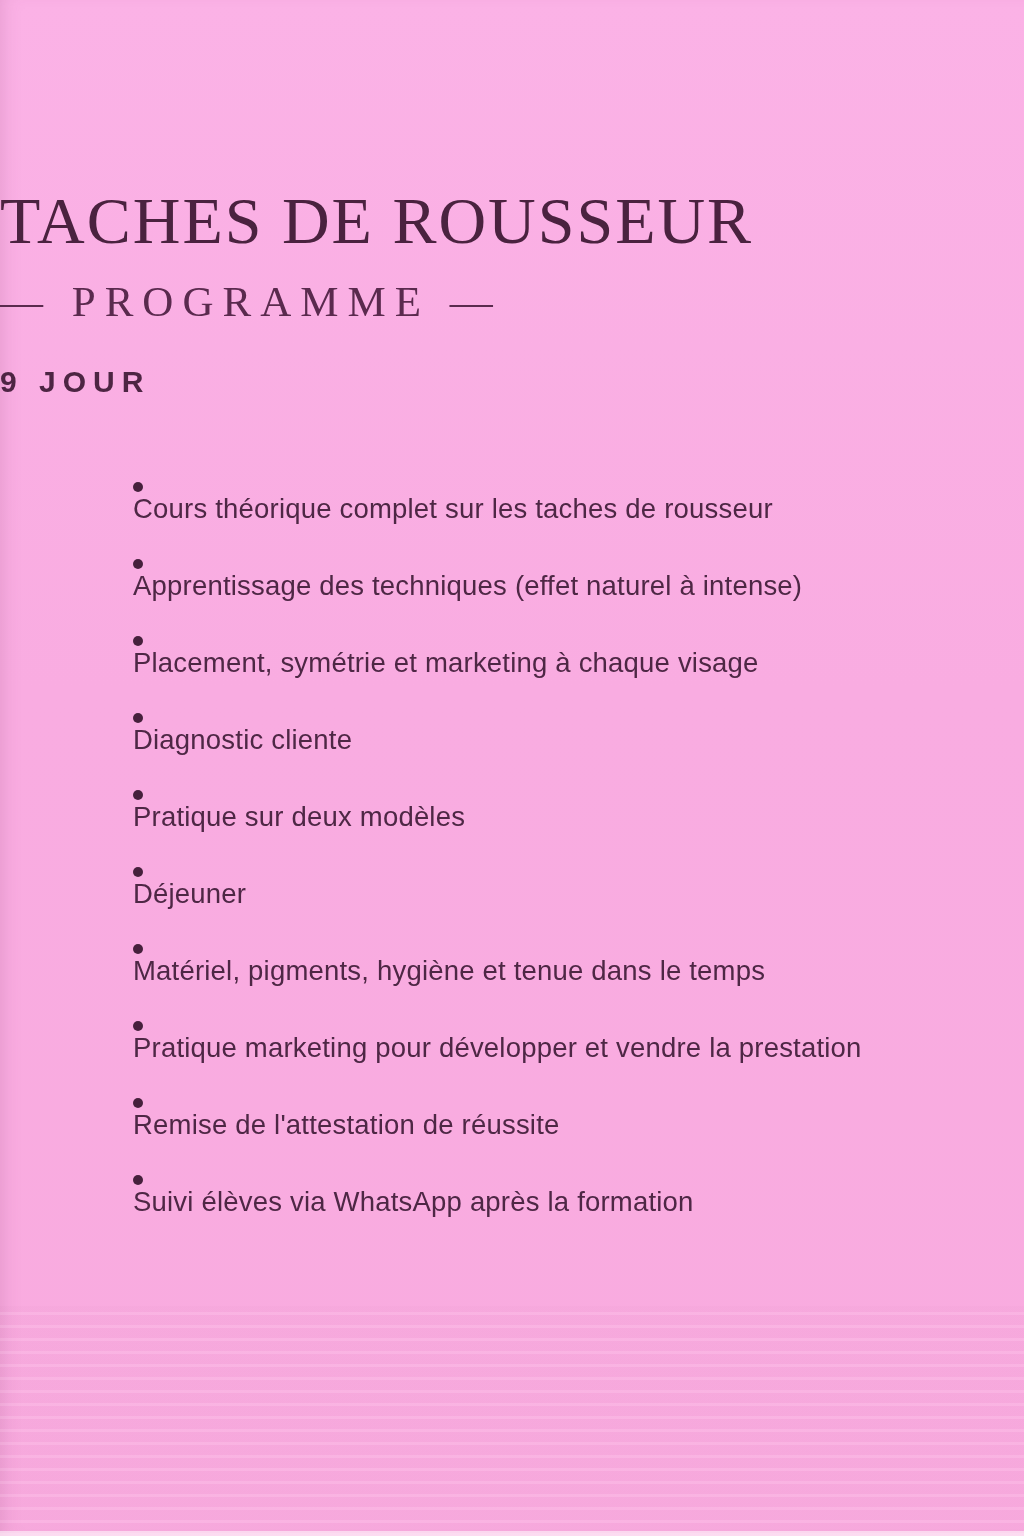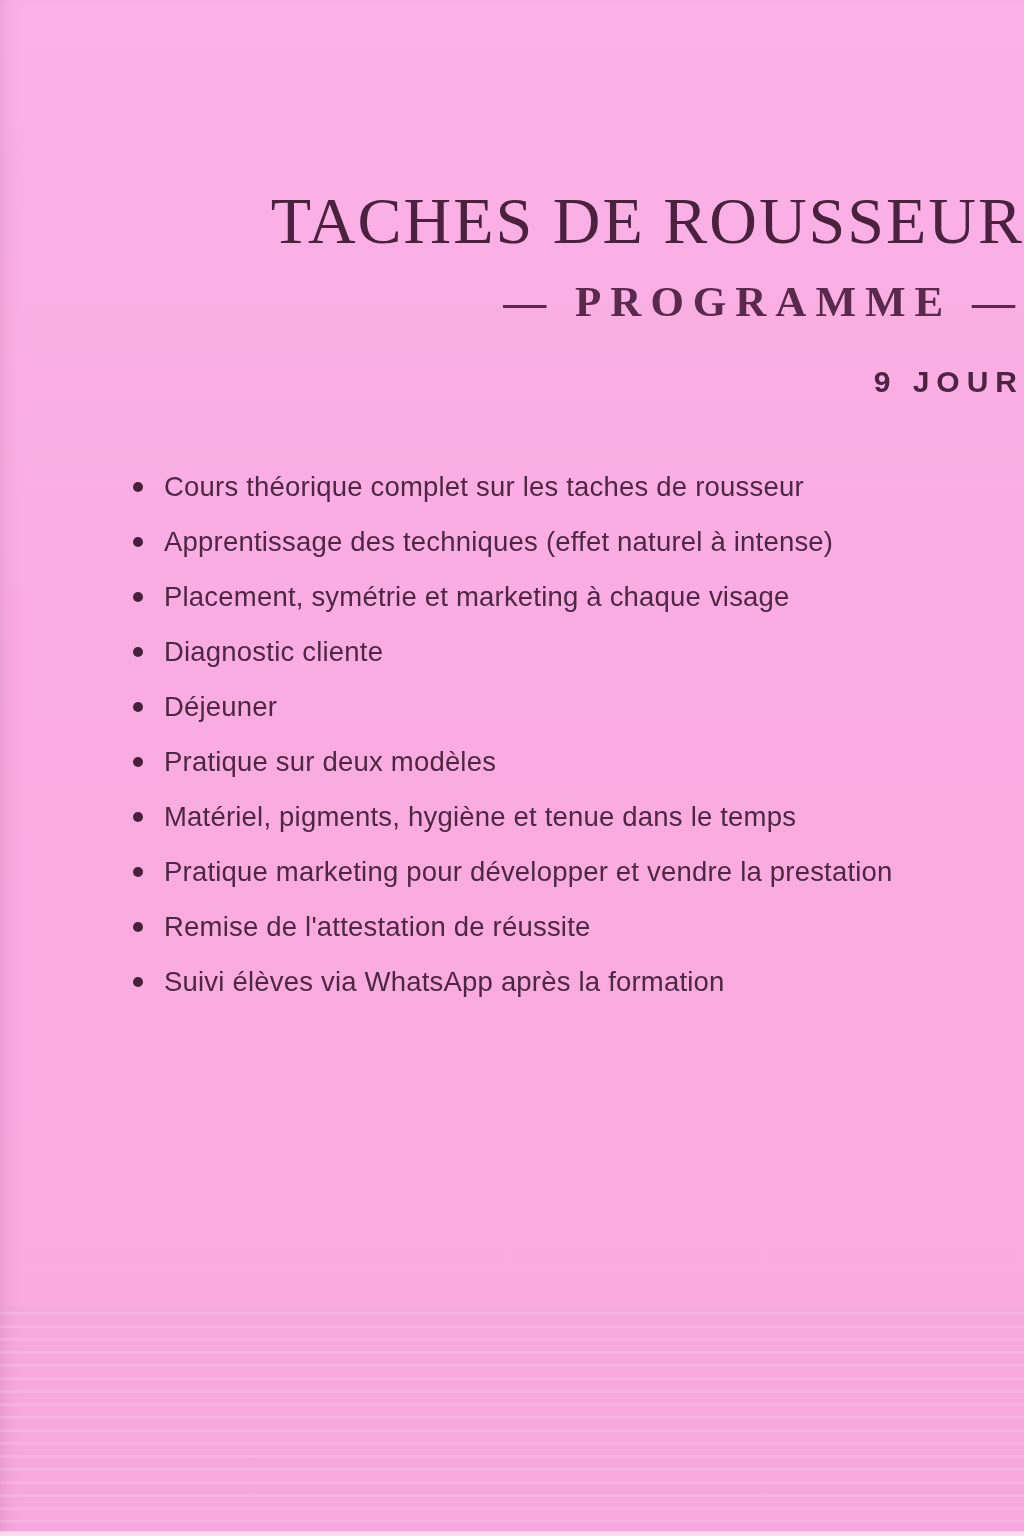--- a/index.html
+++ b/index.html
@@ -40,34 +40,34 @@
     bottom: 0;
     height: 5px;
     background: rgba(255, 255, 255, 0.55);
     pointer-events: none;
   }
   .header {
     position: absolute;
     top: 188px;
     left: 0;
     width: 100%;
-    text-align: right;
+    text-align: left;
   }
   .title {
     font-family: "Liberation Serif", serif;
     font-weight: 400;
     font-size: 66px;
     line-height: 1.0;
     letter-spacing: 2px;
     color: #4a223f;
     margin: 0;
   }
   .subtitle {
     font-family: "Liberation Serif", serif;
-    font-weight: 700;
+    font-weight: 400;
     font-size: 43px;
     line-height: 1.0;
     letter-spacing: 9px;
     color: #5a2a4e;
     margin-top: 26px;
   }
   .duration {
     font-family: "Liberation Sans", sans-serif;
     font-weight: 700;
     font-size: 30px;
@@ -85,20 +85,21 @@
     padding: 0;
   }
   .program-list li {
     display: flex;
     align-items: flex-start;
     margin-bottom: 21px;
     color: #4e2745;
     font-size: 27.5px;
     line-height: 34px;
     letter-spacing: 0.2px;
+    flex-direction: column;
   }
   .bullet {
     flex: 0 0 auto;
     width: 10px;
     height: 10px;
     border-radius: 50%;
     background: #46203c;
     margin: 12px 21px 0 0;
   }
 </style>
@@ -125,25 +126,25 @@
     <li>
       <span class="bullet"></span>
       <span>Placement, symétrie et marketing à chaque visage</span>
     </li>
     <li>
       <span class="bullet"></span>
       <span>Diagnostic cliente</span>
     </li>
     <li>
       <span class="bullet"></span>
-      <span>Déjeuner</span>
+      <span>Pratique sur deux modèles</span>
     </li>
     <li>
       <span class="bullet"></span>
-      <span>Pratique sur deux modèles</span>
+      <span>Déjeuner</span>
     </li>
     <li>
       <span class="bullet"></span>
       <span>Matériel, pigments, hygiène et tenue dans le temps</span>
     </li>
     <li>
       <span class="bullet"></span>
       <span>Pratique marketing pour développer et vendre la prestation</span>
     </li>
     <li>

